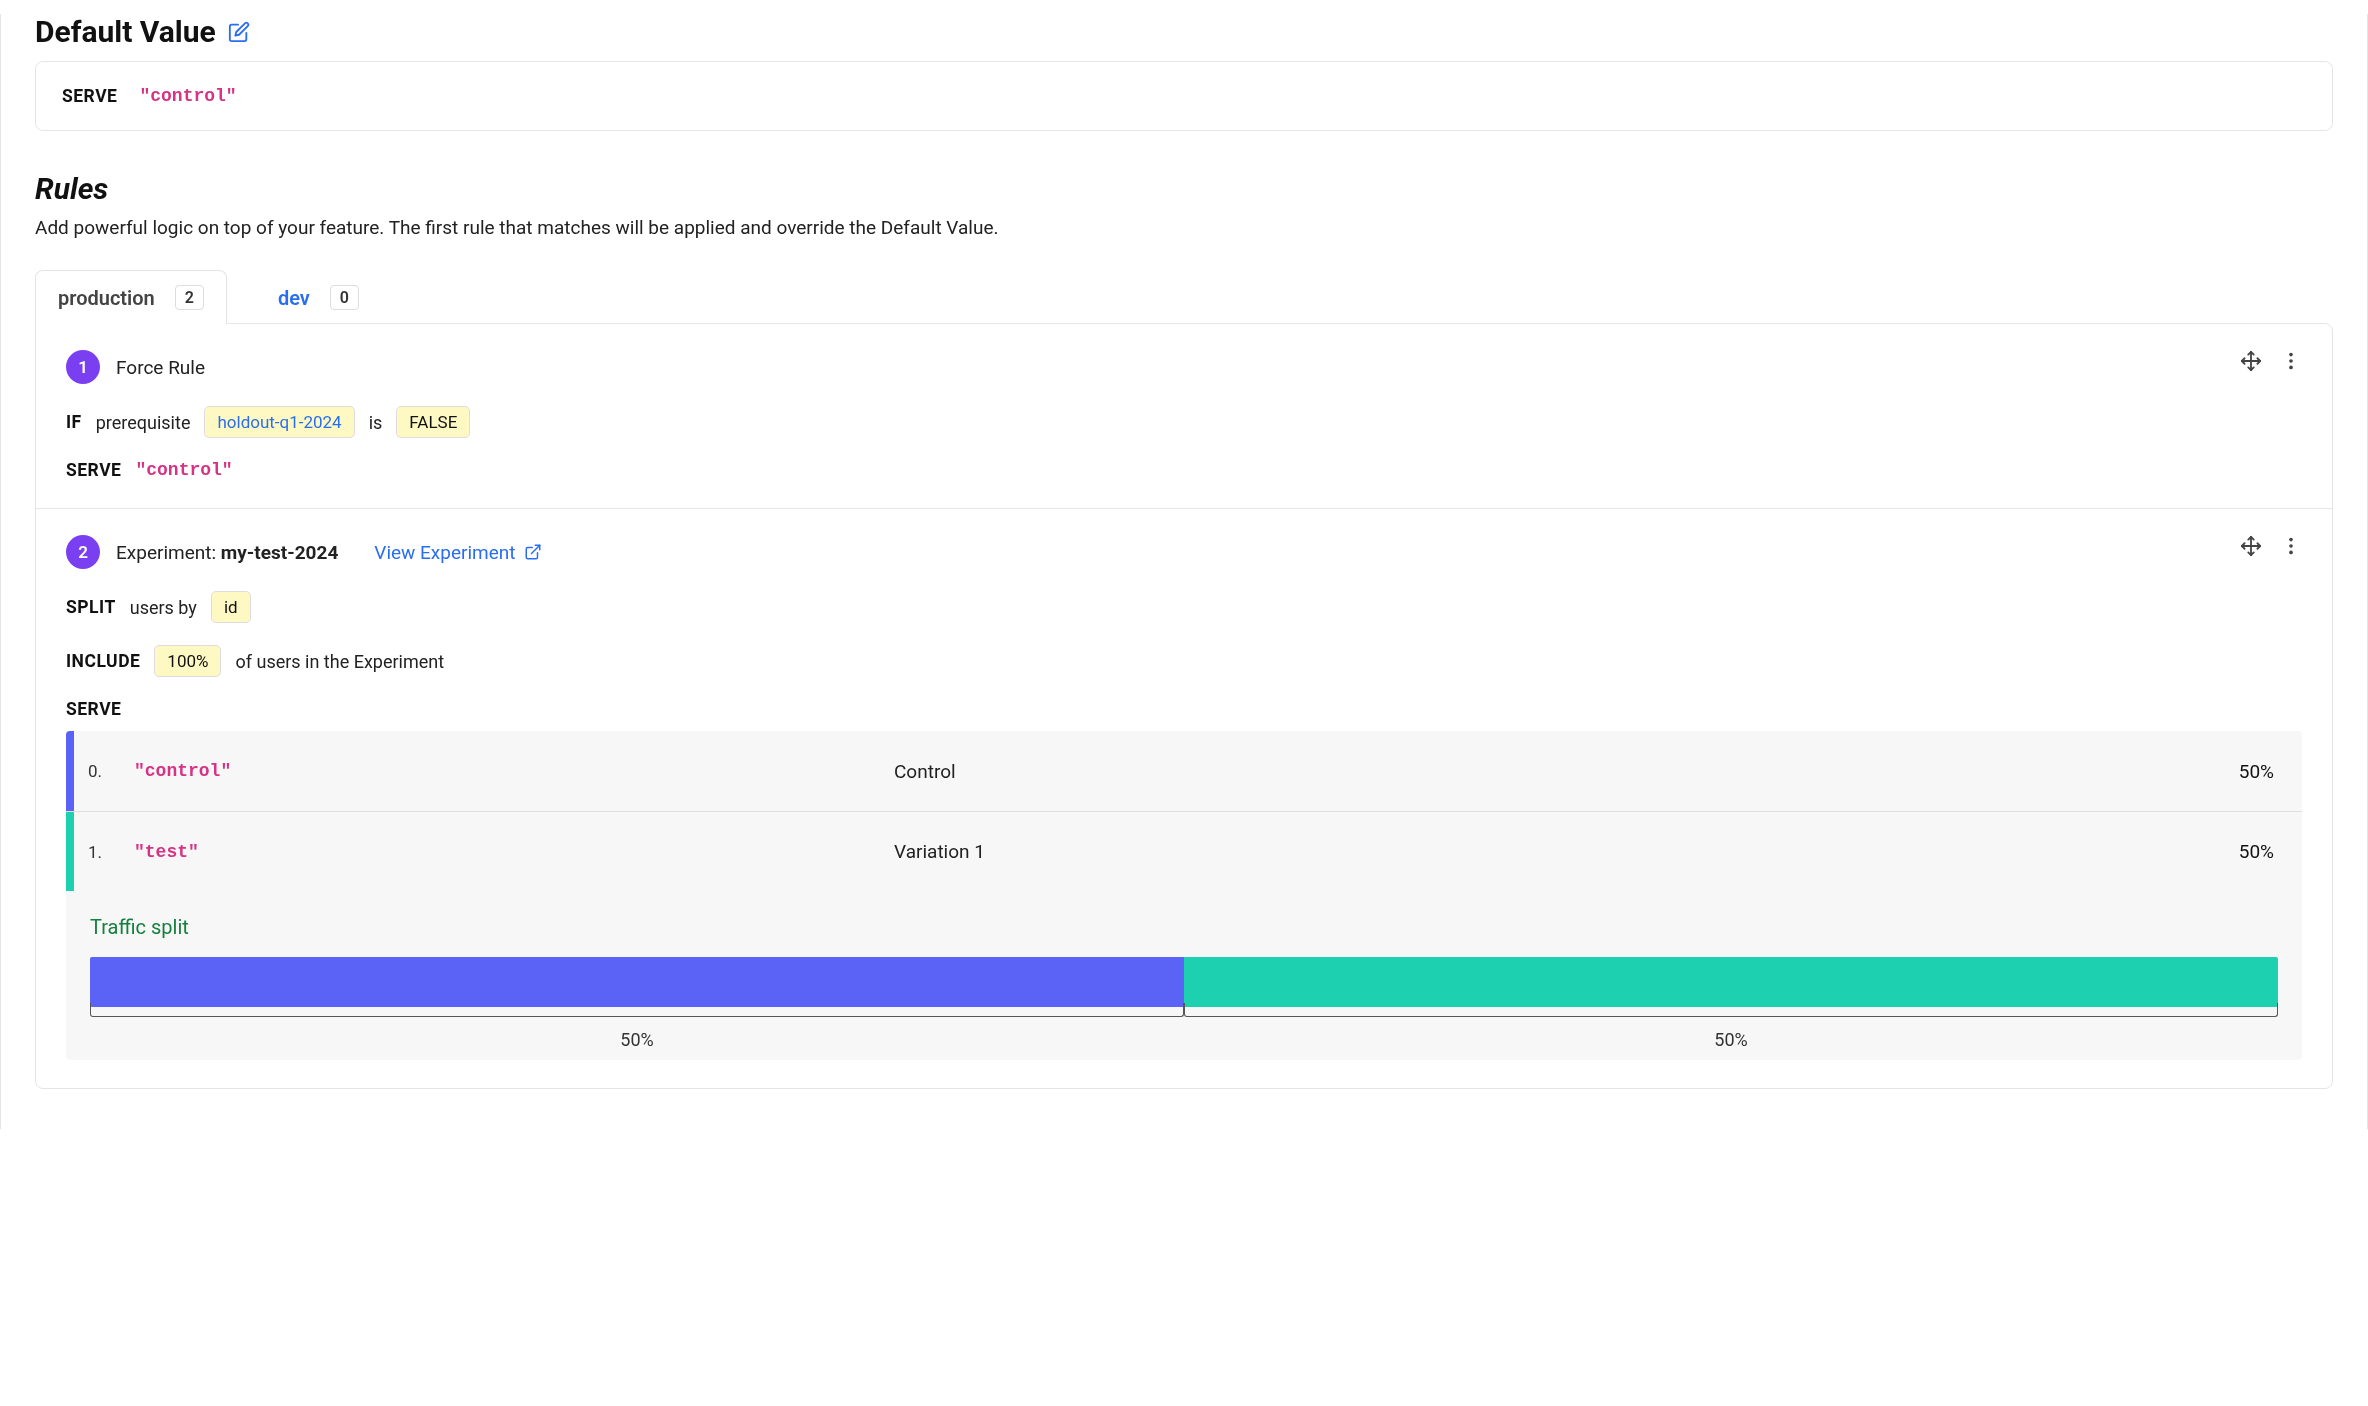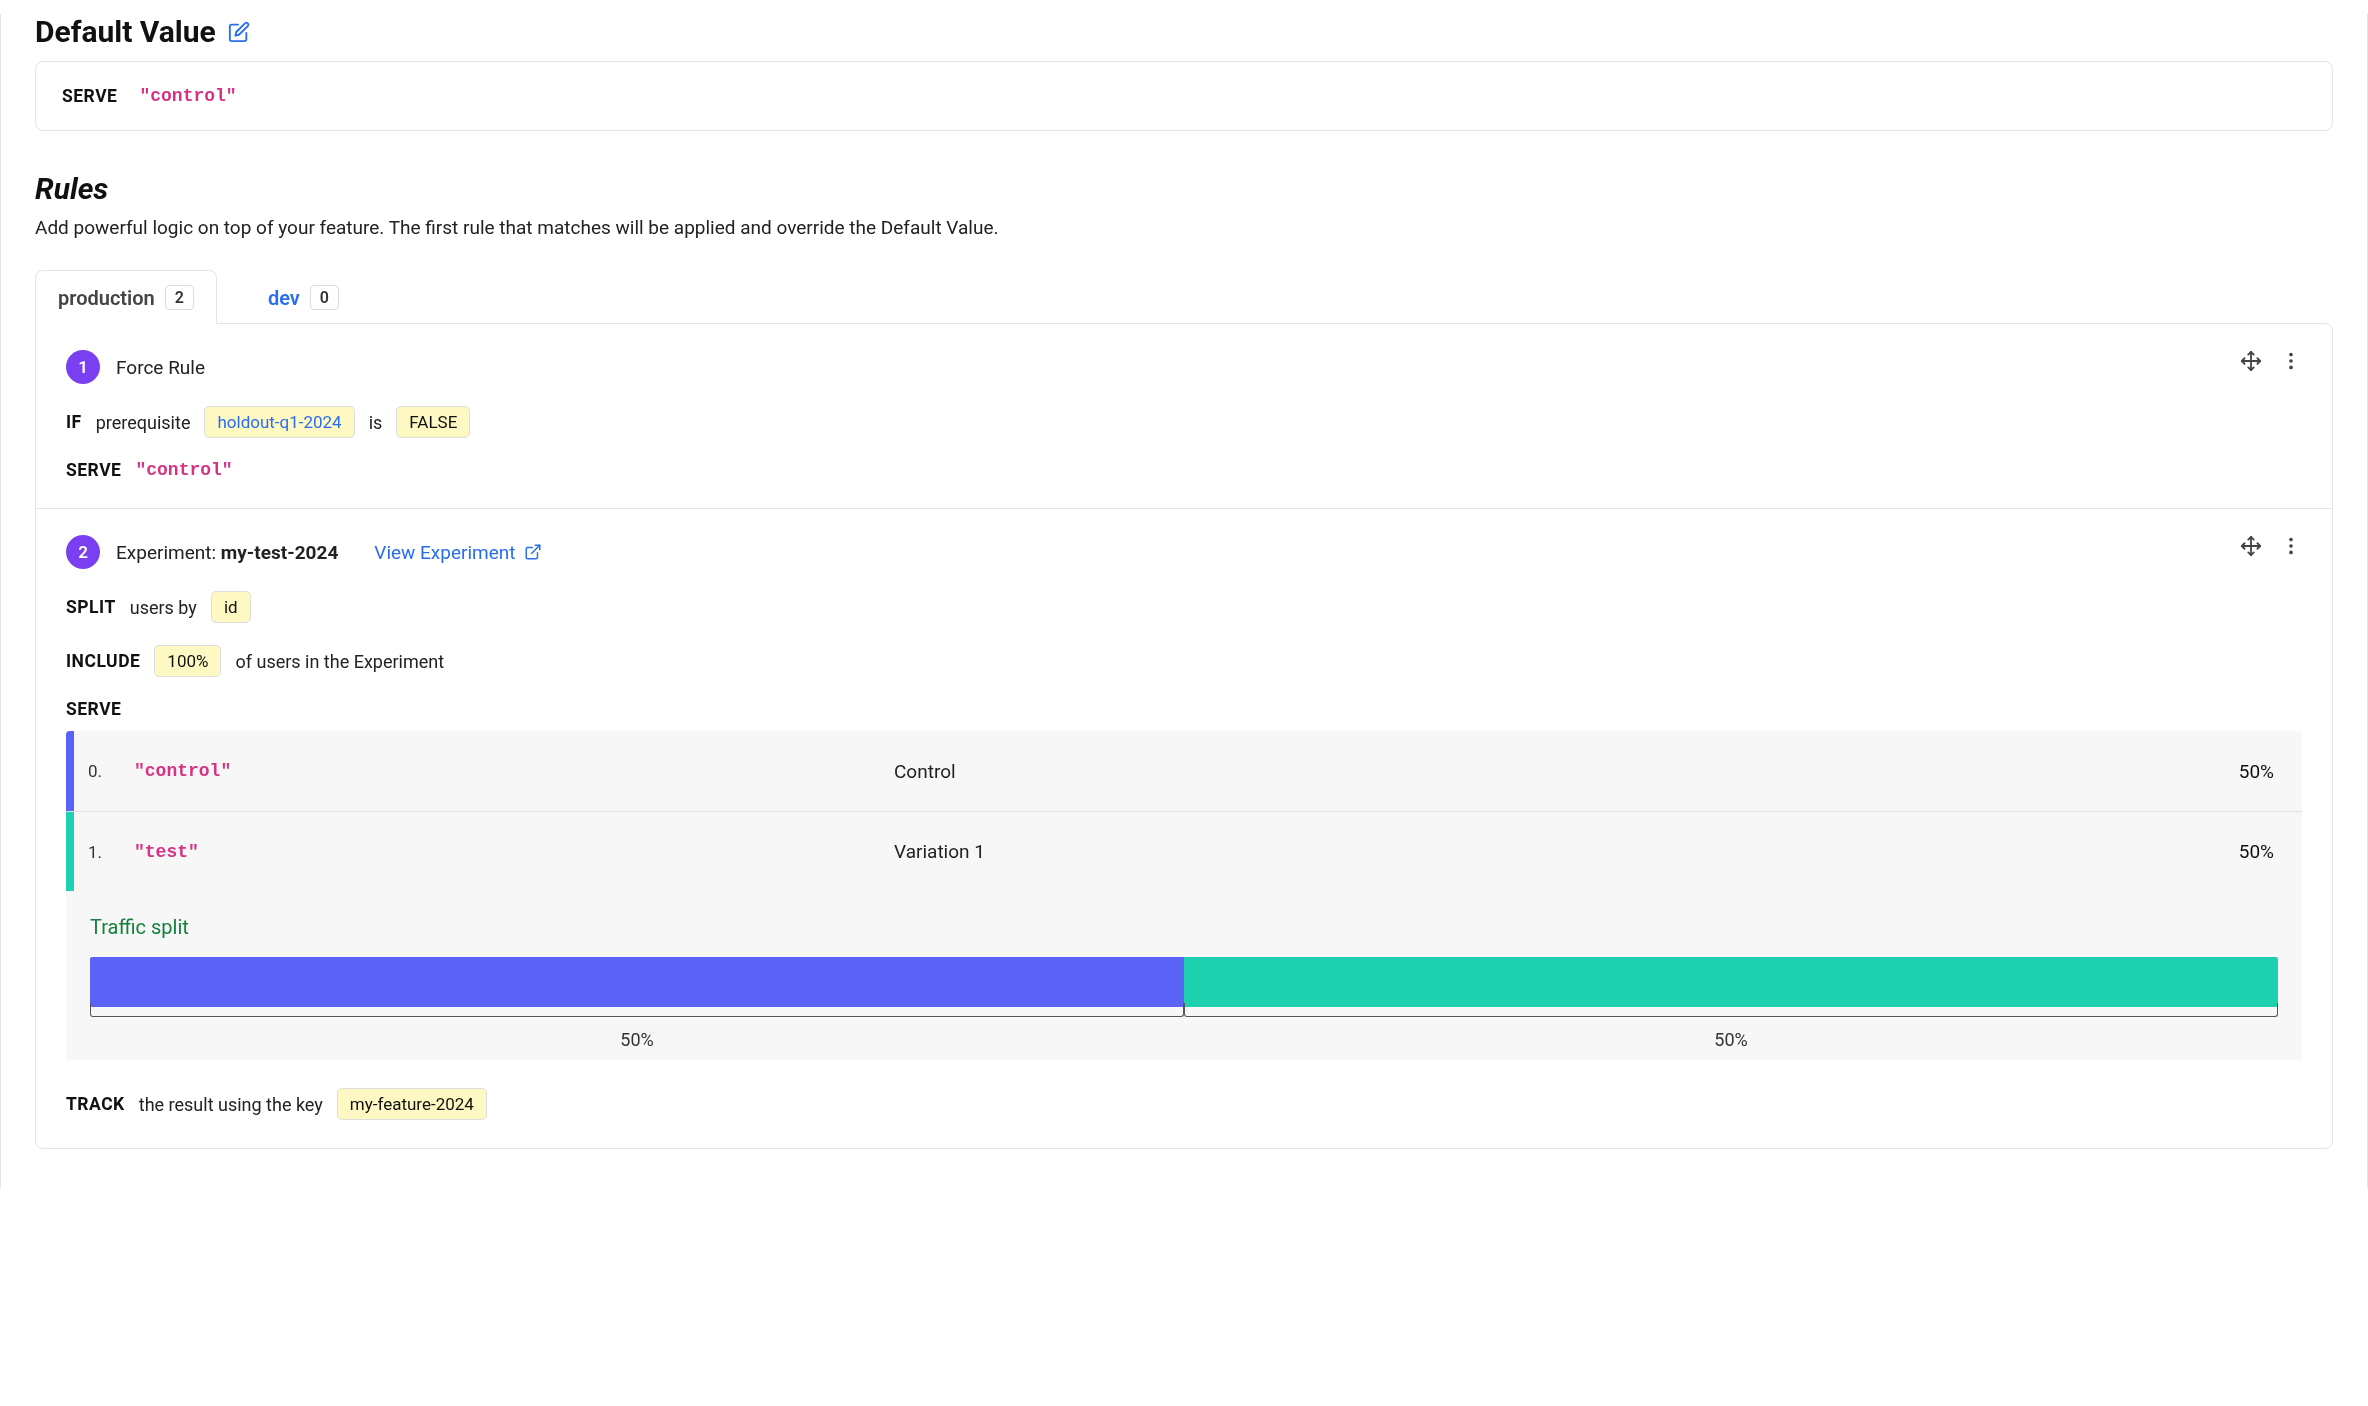--- a/index.html
+++ b/index.html
@@ -65,21 +65,21 @@
     position: relative;
   }
   .tabs {
     display: flex;
     gap: 28px;
     align-items: flex-end;
   }
   .tab {
     display: flex;
     align-items: center;
-    gap: 10px;
+    gap: 20px;
     padding: 14px 22px 14px 22px;
     font-size: 20px;
     font-weight: 600;
     color: #555;
     cursor: pointer;
     border: 1px solid transparent;
     border-bottom: none;
     border-radius: 8px 8px 0 0;
     background: transparent;
     position: relative;
@@ -369,24 +369,19 @@
                 <div class="traffic-handle" style="left:0%;width:50%"></div>
                 <div class="traffic-handle" style="left:50%;width:50%"></div>
               </div>
               <div class="traffic-pct-row">
                 <div>50%</div>
                 <div>50%</div>
               </div>
             </div>
           </div>
 
-          <div class="rule-line" style="margin-top:28px;">
-            <span class="kw">TRACK</span>
-            <span class="plain">the result using the key</span>
-            <span class="chip">my-feature-2024</span>
-          </div>
         </div>
 
       </div>
     </div>
 
   </div>
 </div>
 
 </body></html>

